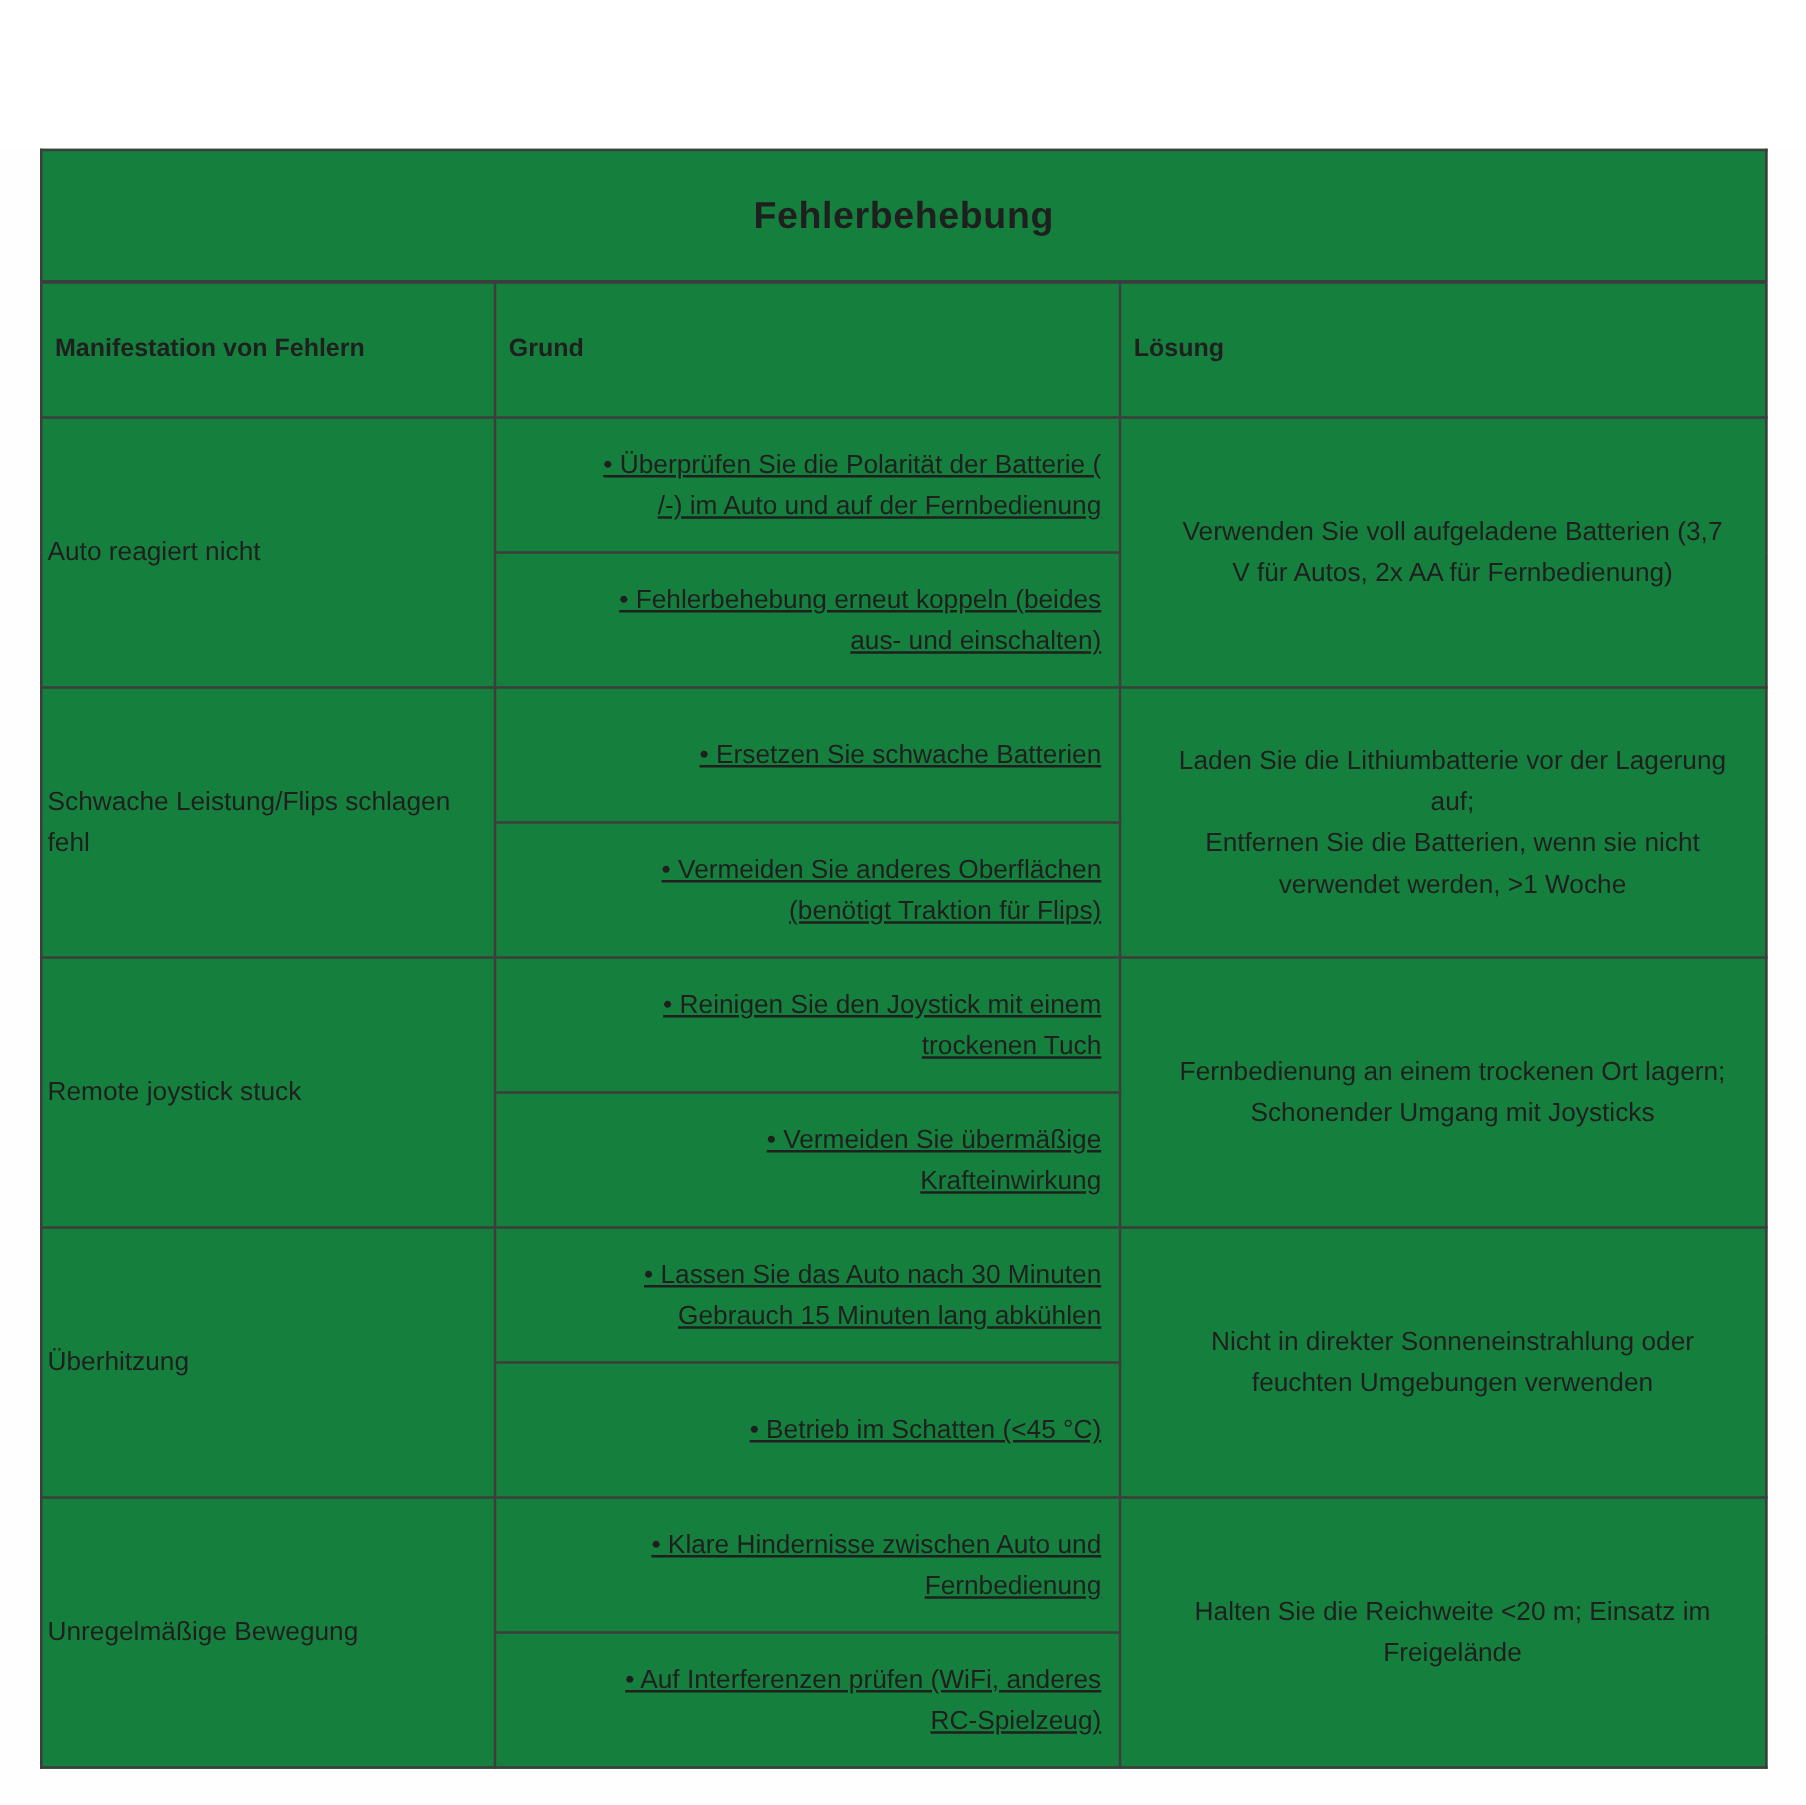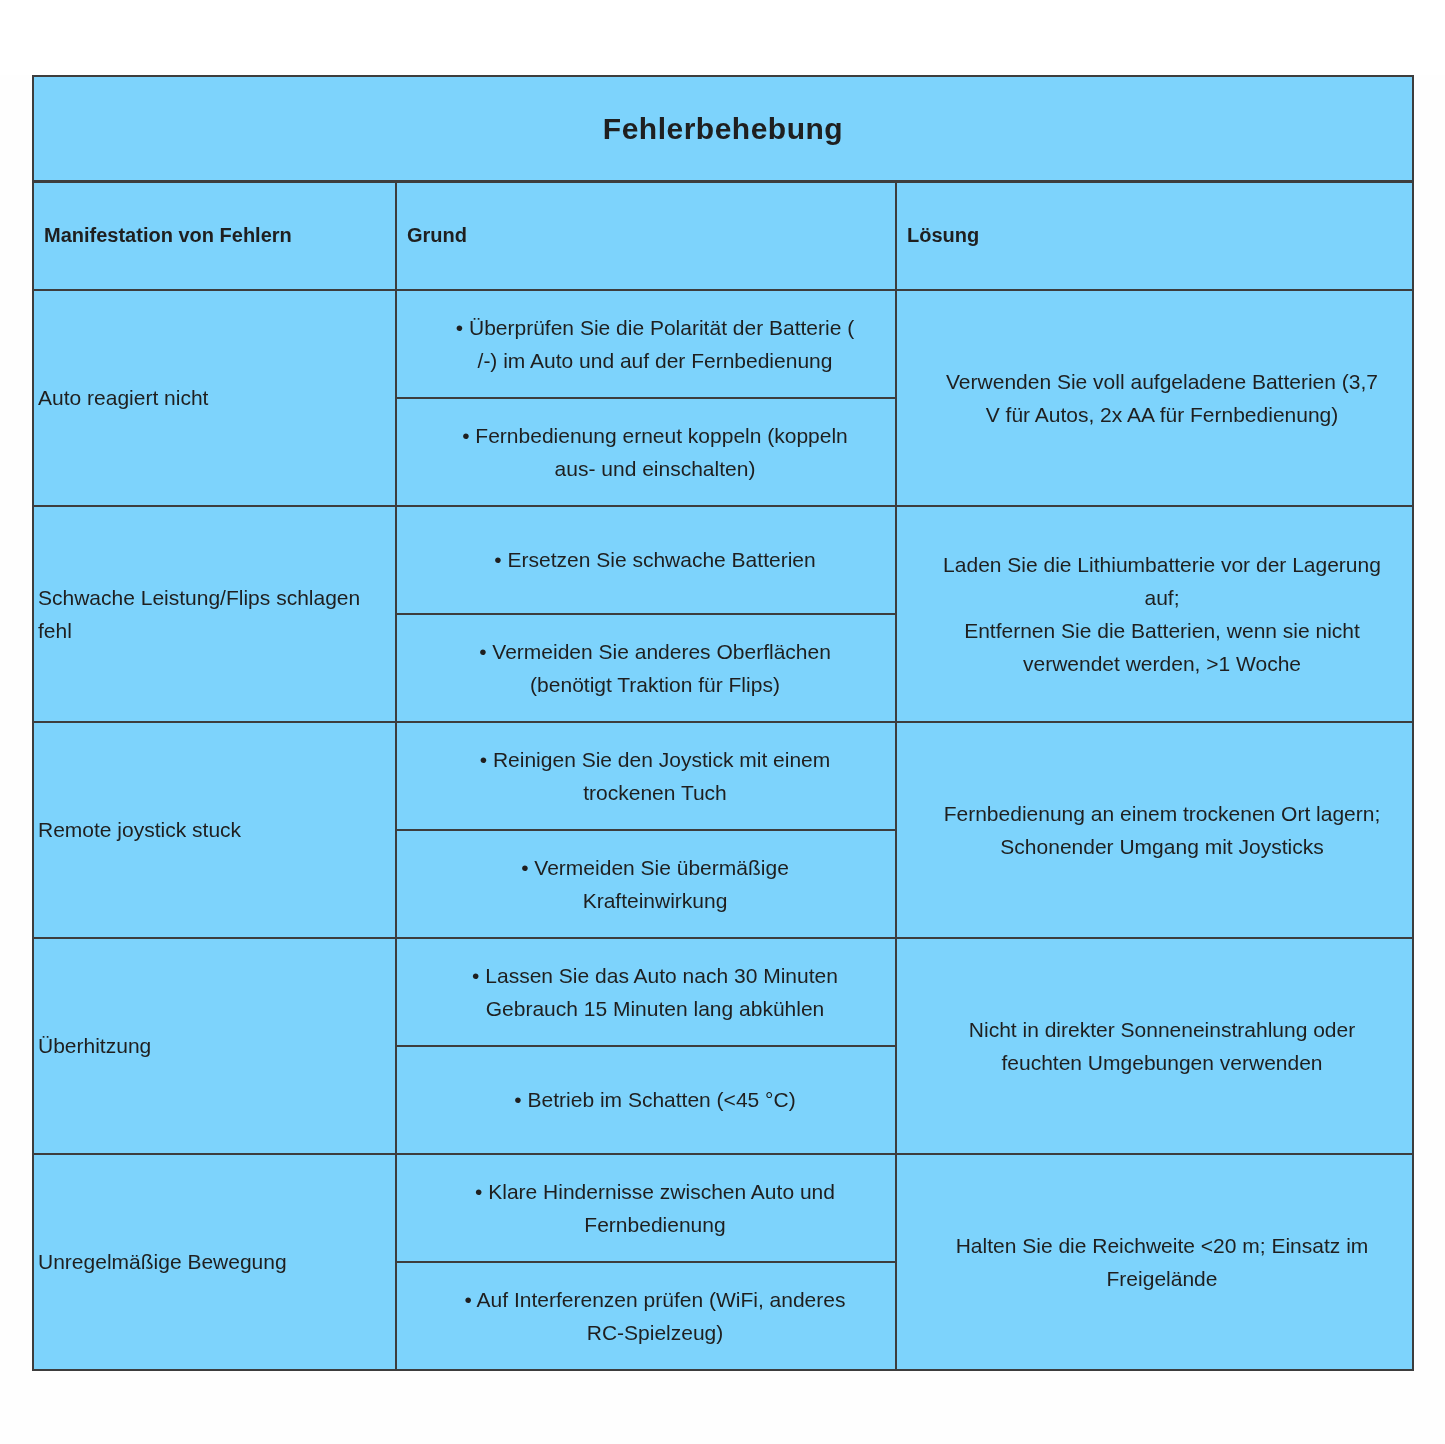--- a/index.html
+++ b/index.html
@@ -14,22 +14,22 @@
   .page {
     width: 1445px;
     height: 1444px;
     background: #fefefe;
     box-sizing: border-box;
   }
   table.trouble {
     border-collapse: collapse;
     table-layout: fixed;
     width: 1380px;
-    margin: 75px 33px 0 32px;
-    background: #7dd3fc;
+    margin: 119px 33px 0 32px;
+    background: #15803d;
   }
   table.trouble col.c1 { width: 363px; }
   table.trouble col.c2 { width: 500px; }
   table.trouble col.c3 { width: 517px; }
   table.trouble td, table.trouble th {
     border: 2px solid #3d3d3d;
     box-sizing: border-box;
     vertical-align: middle;
     font-size: 21px;
     line-height: 1.58;
@@ -50,22 +50,23 @@
     font-weight: bold;
     font-size: 20px;
     padding: 0 10px;
   }
   td.manifest {
     text-align: left;
     padding: 0 4px;
   }
   td.reason {
     height: 108px;
-    text-align: center;
+    text-align: right;
     padding: 0 14px 0 32px;
+    text-decoration: underline;
   }
   td.solution {
     text-align: center;
     padding: 0 10px 0 25px;
   }
 </style>
 </head>
 <body>
 
 <div class="page">
@@ -88,21 +89,21 @@
     </tr>
 
     <tr>
       <td class="manifest" rowspan="2">Auto reagiert nicht</td>
       <td class="reason">• Überprüfen Sie die Polarität der Batterie (
 /-) im Auto und auf der Fernbedienung</td>
       <td class="solution" rowspan="2">Verwenden Sie voll aufgeladene Batterien (3,7
 V für Autos, 2x AA für Fernbedienung)</td>
     </tr>
     <tr>
-      <td class="reason">• Fernbedienung erneut koppeln (koppeln
+      <td class="reason">• Fehlerbehebung erneut koppeln (beides
 aus- und einschalten)</td>
     </tr>
 
     <tr>
       <td class="manifest" rowspan="2">Schwache Leistung/Flips schlagen
 fehl</td>
       <td class="reason">• Ersetzen Sie schwache Batterien</td>
       <td class="solution" rowspan="2">Laden Sie die Lithiumbatterie vor der Lagerung
 auf;
 Entfernen Sie die Batterien, wenn sie nicht

